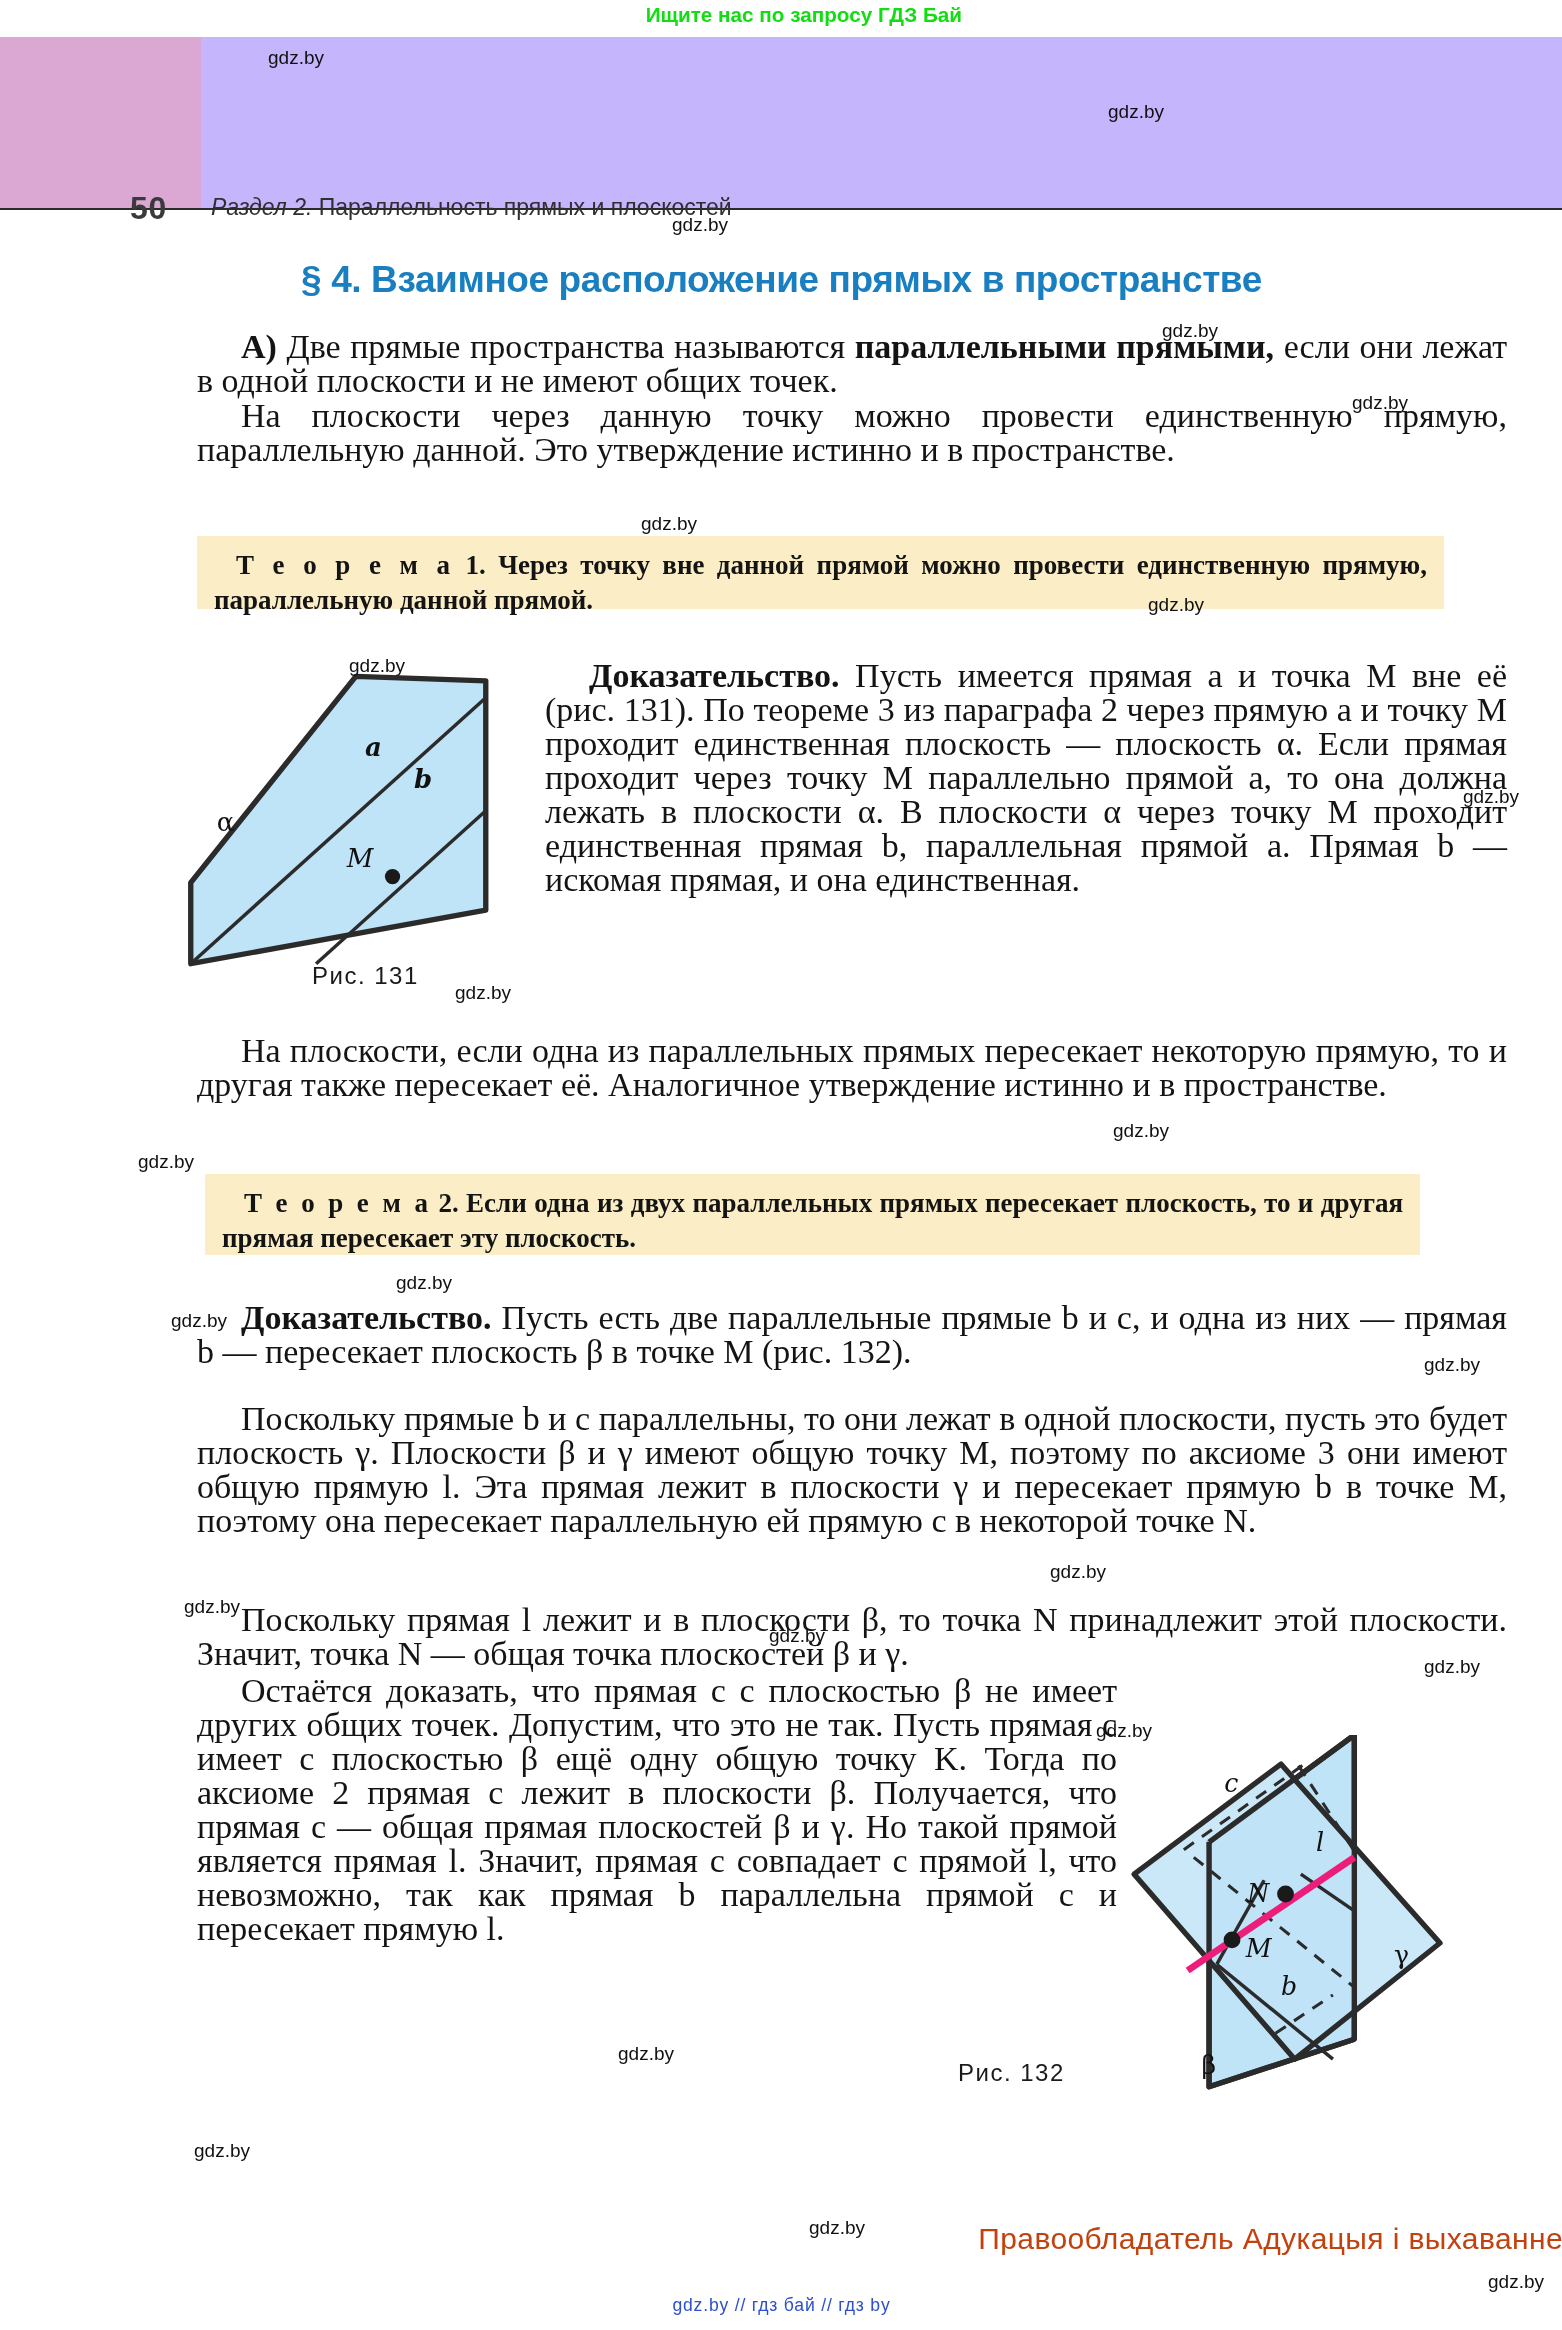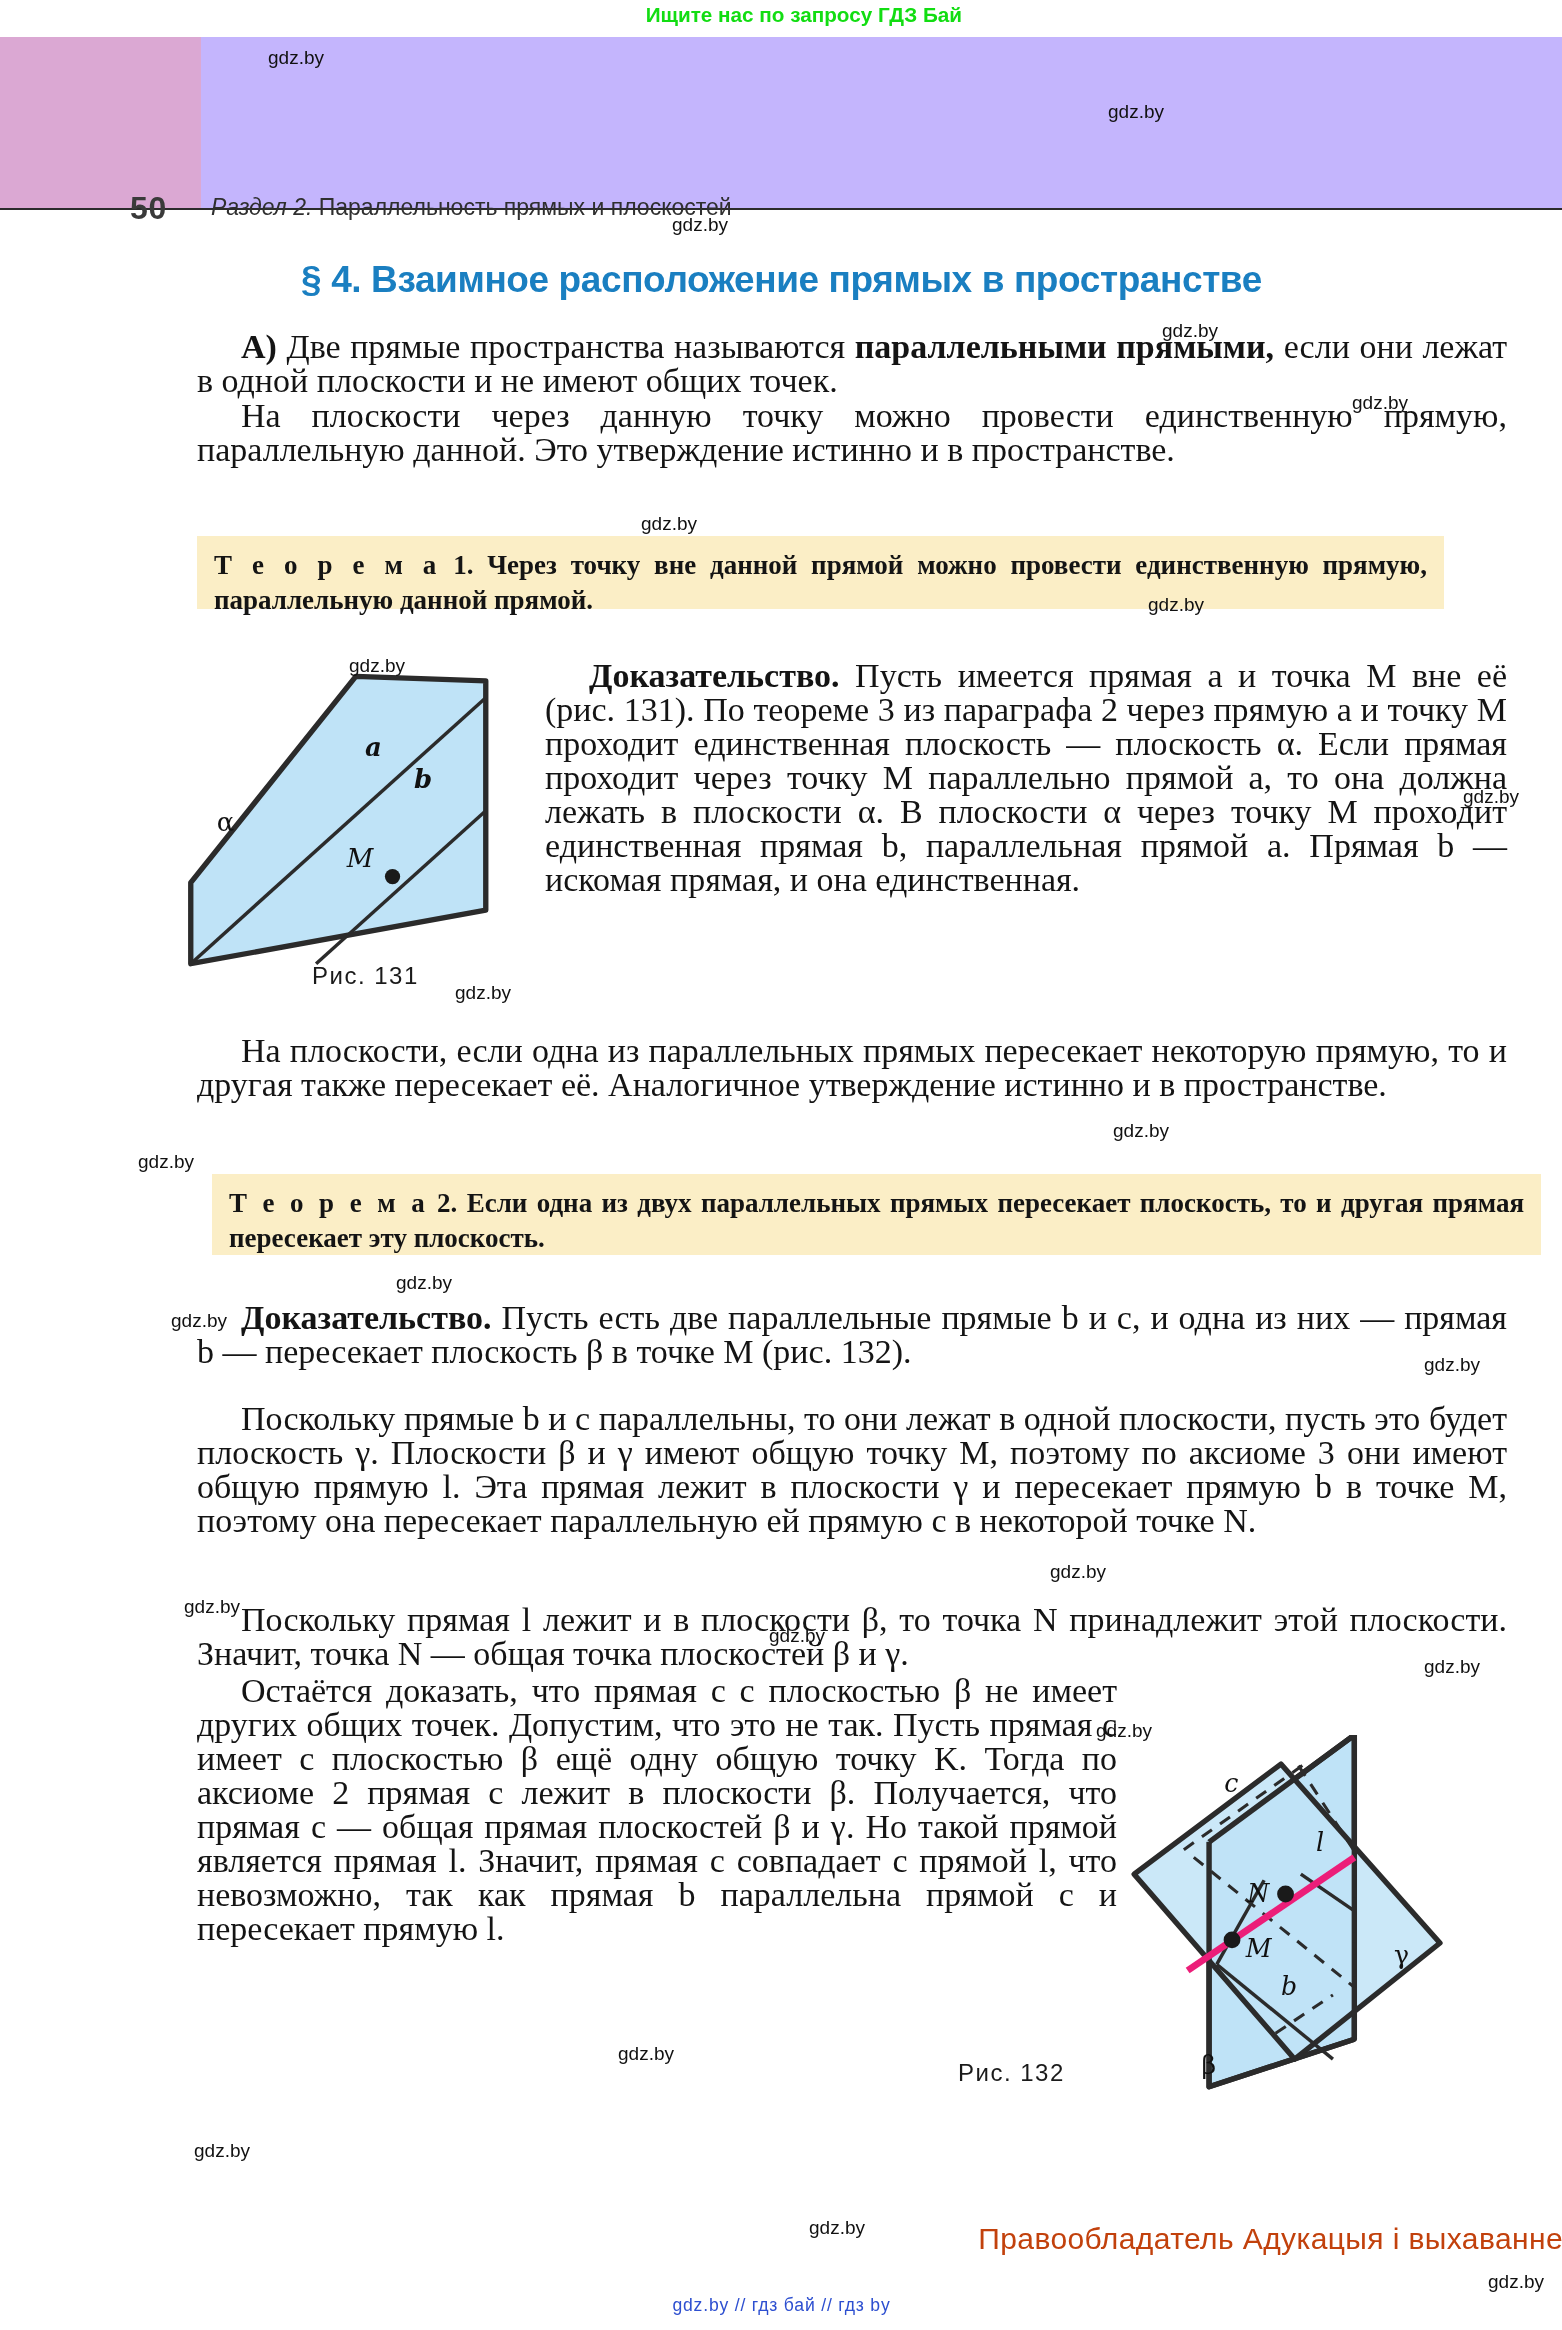--- a/index.html
+++ b/index.html
@@ -77,21 +77,21 @@
     background:#fbeec6;
     font-family:"Liberation Serif", serif;
     font-size:27px;
     font-weight:bold;
     color:#141414;
     line-height:35px;
     text-align:justify;
     padding:12.2px 17px 10.7px 17px;
     box-sizing:border-box;
   }
-  .theorem .spaced{letter-spacing:3.1px;}
+  .theorem .spaced{letter-spacing:3.1px;margin-left:22px;}
 
   
   .fig-caption{
     position:absolute;
     font-family:"Liberation Sans", sans-serif;
     font-size:24px;color:#1a1a1a;
     letter-spacing:1.5px;
   }
 
   
@@ -169,21 +169,21 @@
   <div class="fig-caption" style="left:312px;top:962px;">Рис. 131</div>
 
   <div class="col" style="left:545px;top:659px;width:962px;">
     <p class="ind"><b>Доказательство.</b><span> Пусть имеется прямая a и точка M вне её (рис. 131). По теореме 3 из параграфа 2 через прямую a и точку M проходит единственная плоскость — плоскость α. Если прямая проходит через точку M параллельно прямой a, то она должна лежать в плоскости α. В плоскости α через точку M проходит единственная прямая b, параллельная прямой a. Прямая b — искомая прямая, и она единственная.</span></p>
   </div>
 
   <div class="col" style="left:197px;top:1034px;width:1310px;">
     <p class="ind">На плоскости, если одна из параллельных прямых пересекает некоторую прямую, то и другая также пересекает её. Аналогичное утверждение истинно и в пространстве.</p>
   </div>
 
-  <div class="theorem" style="left:212px;top:1174px;width:1329px;height:81px;">
+  <div class="theorem" style="left:205px;top:1174px;width:1215px;height:81px;">
     <span class="spaced">Т е о р е м а</span><span> 2.</span><span> Если одна из двух параллельных прямых пересекает плоскость, то и другая прямая пересекает эту плоскость.</span>
   </div>
 
   <div class="col" style="left:197px;top:1301px;width:1310px;">
     <p class="ind"><b>Доказательство.</b><span> Пусть есть две параллельные прямые b и c, и одна из них — прямая b — пересекает плоскость β в точке M (рис. 132).</span></p>
   </div>
 
   <div class="col" style="left:197px;top:1402px;width:1310px;">
     <p class="ind">Поскольку прямые b и c параллельны, то они лежат в одной плоскости, пусть это будет плоскость γ. Плоскости β и γ имеют общую точку M, поэтому по аксиоме 3 они имеют общую прямую l. Эта прямая лежит в плоскости γ и пересекает прямую b в точке M, поэтому она пересекает параллельную ей прямую c в некоторой точке N.</p>
   </div>

